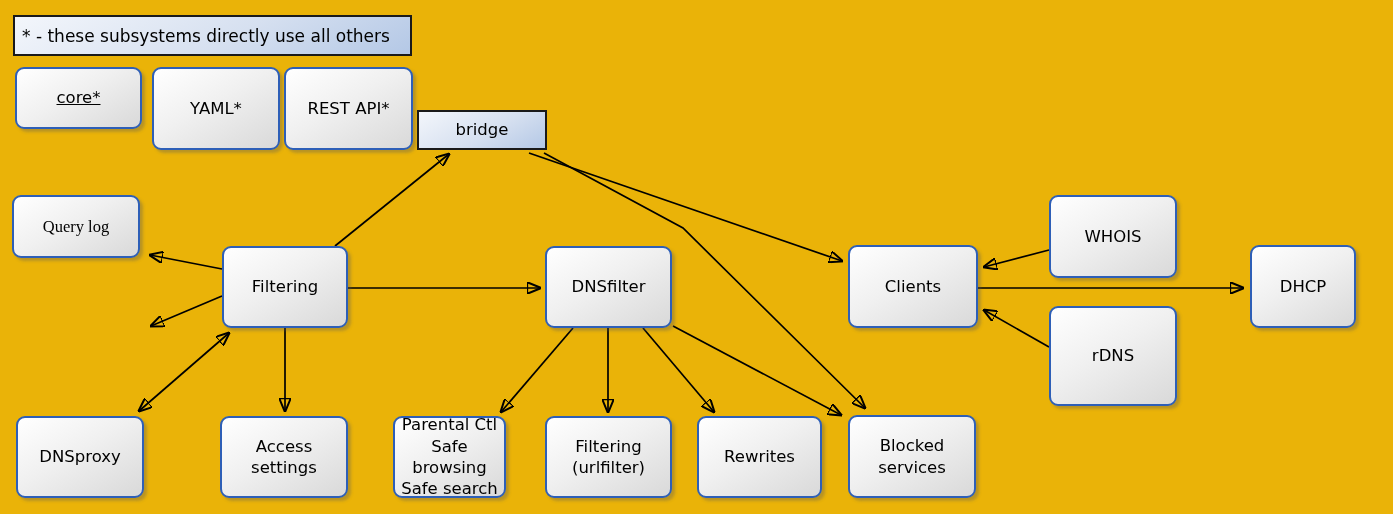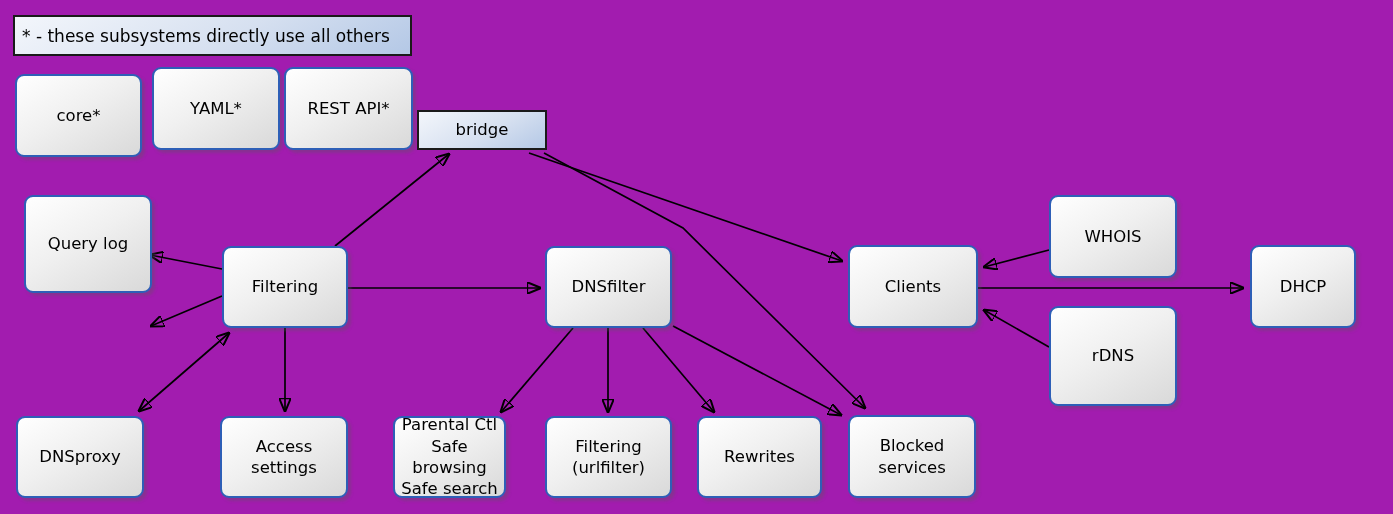--- a/index.html
+++ b/index.html
@@ -1,20 +1,20 @@
 <!DOCTYPE html>
 <html style="--node-border: #2e5fb7; --node-fill-bottom: #d9d9d9; --blue-fill-from: #f3f6fb; --blue-fill-to: #b4c8e6; --edge: #000000;"><head>
 <meta charset="utf-8">
 <style>
   html, body { margin: 0; padding: 0; background: #ffffff; }
   .canvas {
     position: relative;
     width: 1393px;
     height: 514px;
-    background: #a21caf;
+    background: #eab308;
     font-family: "DejaVu Sans", "Liberation Sans", sans-serif;
     color: #000;
     overflow: hidden;
   }
   .edges-layer {
     position: absolute;
     left: 0; top: 0;
     width: 1393px; height: 514px;
     pointer-events: none;
   }
@@ -81,35 +81,35 @@
     <line x1="673" y1="326" x2="841" y2="415" marker-end="url(#arrow)"></line>
     <line x1="1049" y1="250" x2="984" y2="267" marker-end="url(#arrow)"></line>
     <line x1="1049" y1="347" x2="984" y2="310" marker-end="url(#arrow)"></line>
     <line x1="978" y1="288" x2="1243" y2="288" marker-end="url(#arrow)"></line>
   </svg>
 
   <div class="note-box" style="left:13px; top:15px; width:399px; height:41px;">
     <span>* - these subsystems directly use all others</span>
   </div>
 
-  <div class="node gray" style="left:15px; top:74px; width:127px; height:83px;">
+  <div class="node gray" style="left:15px; top:67px; width:127px; height:62px;text-decoration:underline;">
     <span>core*</span>
   </div>
   <div class="node gray" style="left:152px; top:67px; width:128px; height:83px;text-align:center;">
     <span>YAML*</span>
   </div>
   <div class="node gray" style="left:284px; top:67px; width:129px; height:83px;">
     <span>REST API*</span>
   </div>
 
   <div class="node blue" style="left:417px; top:110px; width:130px; height:40px;">
     <span>bridge</span>
   </div>
 
-  <div class="node gray" style="left:24px; top:195px; width:128px; height:98px;">
+  <div class="node gray" style="left:12px; top:195px; width:128px; height:63px;font-family:Liberation Serif, serif;">
     <span>Query log</span>
   </div>
   <div class="node gray" style="left:16px; top:416px; width:128px; height:82px;">
     <span>DNSproxy</span>
   </div>
 
   <div class="node gray" style="left:222px; top:246px; width:126px; height:82px;">
     <span>Filtering</span>
   </div>
   <div class="node gray" style="left:220px; top:416px; width:128px; height:82px;">

